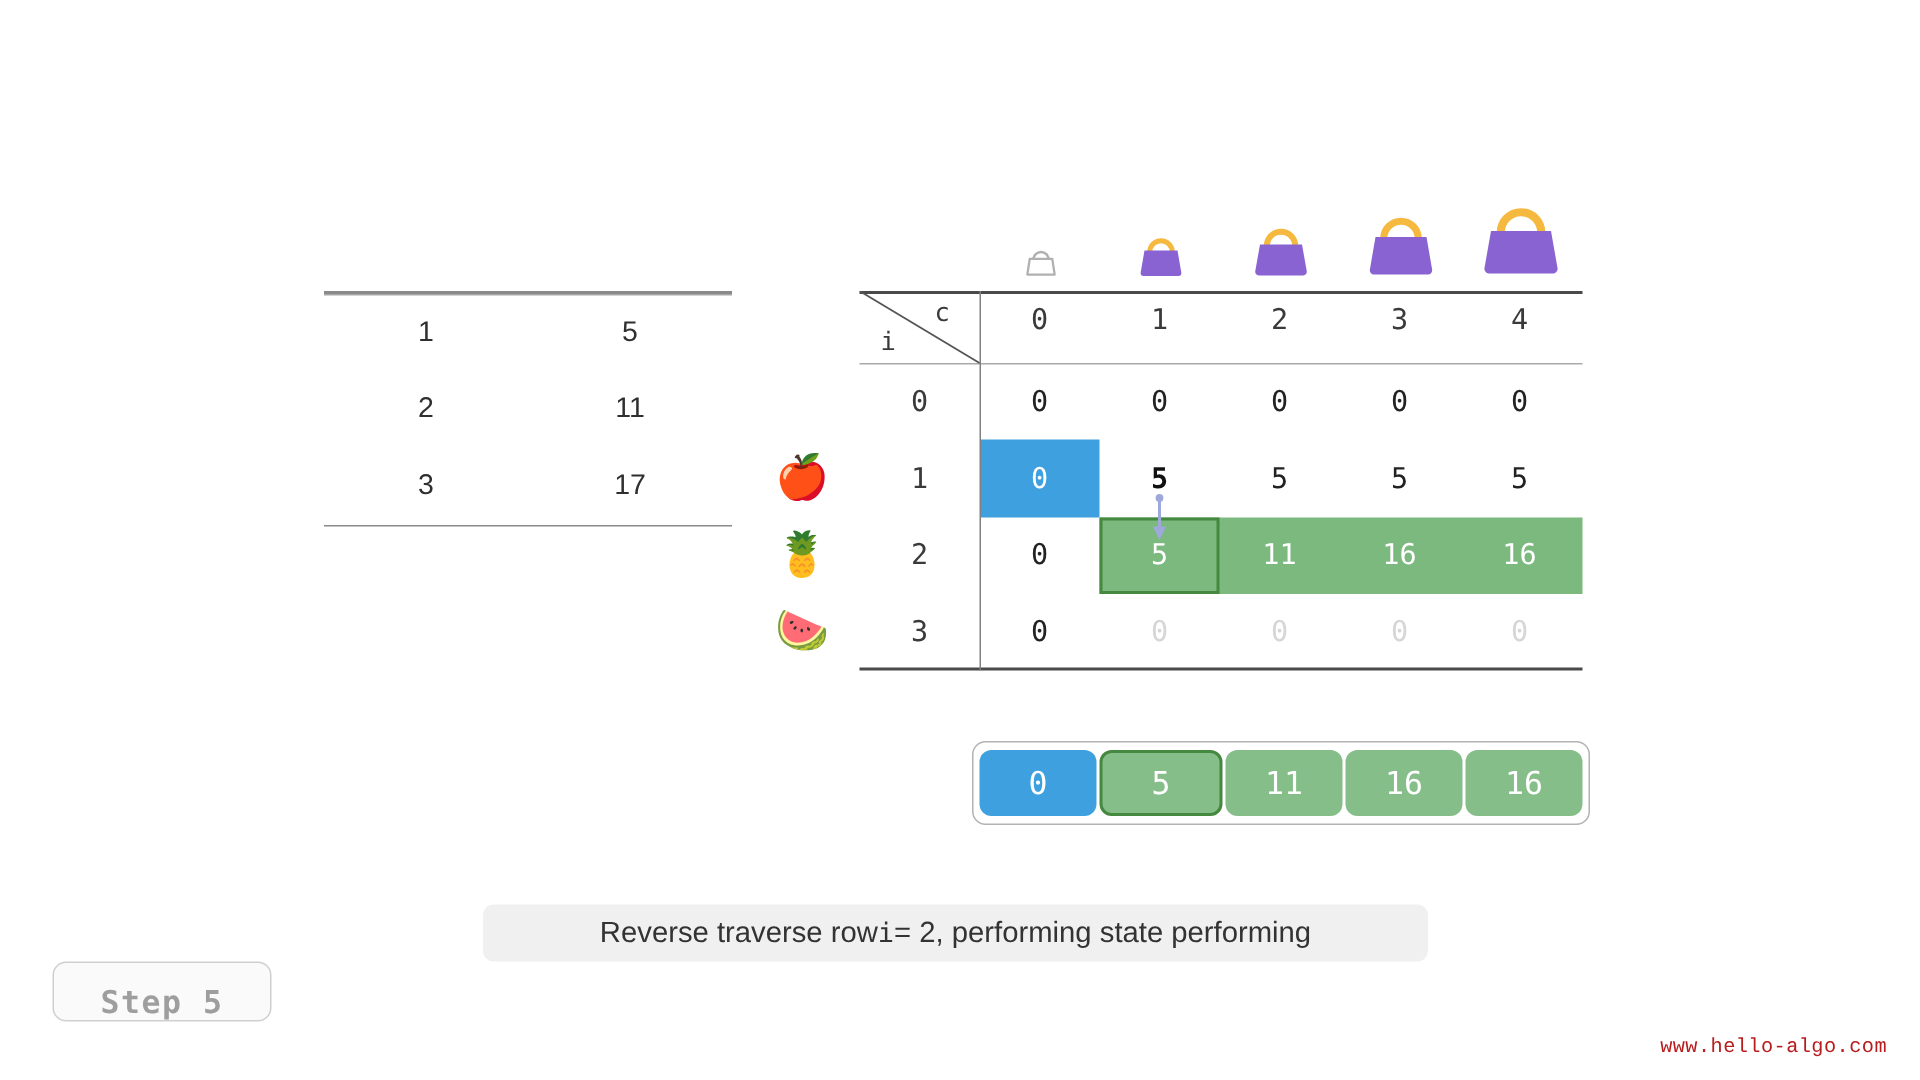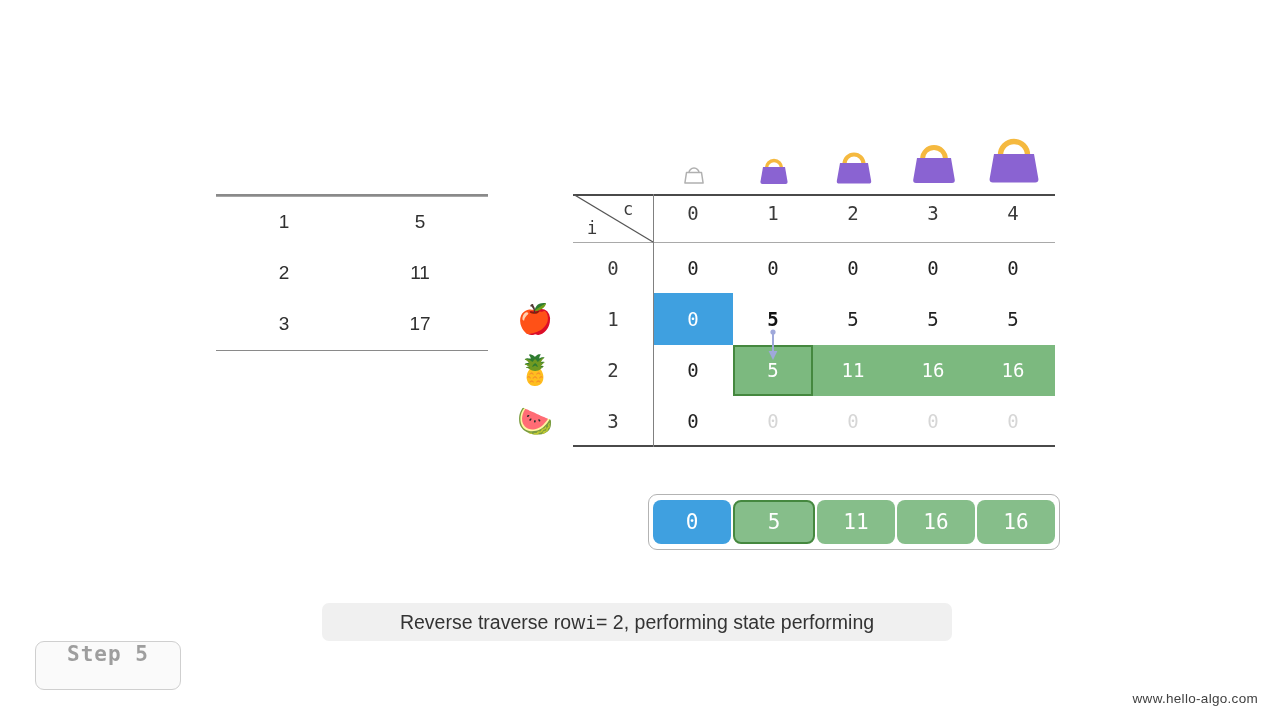--- a/index.html
+++ b/index.html
@@ -267,43 +267,43 @@
     font-family: "DejaVu Sans Mono", "Liberation Mono", monospace;
     font-size: 18px;
   }
 
   
   #step-badge {
     position: absolute;
     left: 35px;
     top: 641px;
     width: 146px;
-    height: 49px;
+    height: 40px;
     border: 1.4px solid #cfcfcf;
     border-radius: 9px;
     background: #fafafa;
     display: flex;
-    align-items: flex-start;
+    align-items: flex-end;
     justify-content: center;
     font-family: "DejaVu Sans Mono", "Liberation Mono", monospace;
     font-size: 21px;
     font-weight: bold;
     color: #9e9e9e;
     letter-spacing: 1px;
     box-sizing: border-box;
   }
 
   
   #watermark {
     position: absolute;
     right: 22px;
     bottom: 14px;
-    font-family: Liberation Sans, sans-serif;
+    font-family: Liberation Mono, monospace;
     font-size: 13.5px;
-    color: #404040;
+    color: #b91c1c;
     letter-spacing: .3px;
   }
 </style>
 </head>
 <body>
 
 <div class="stage">
 
   <div id="items-table">
     <div class="items-rule"></div>

